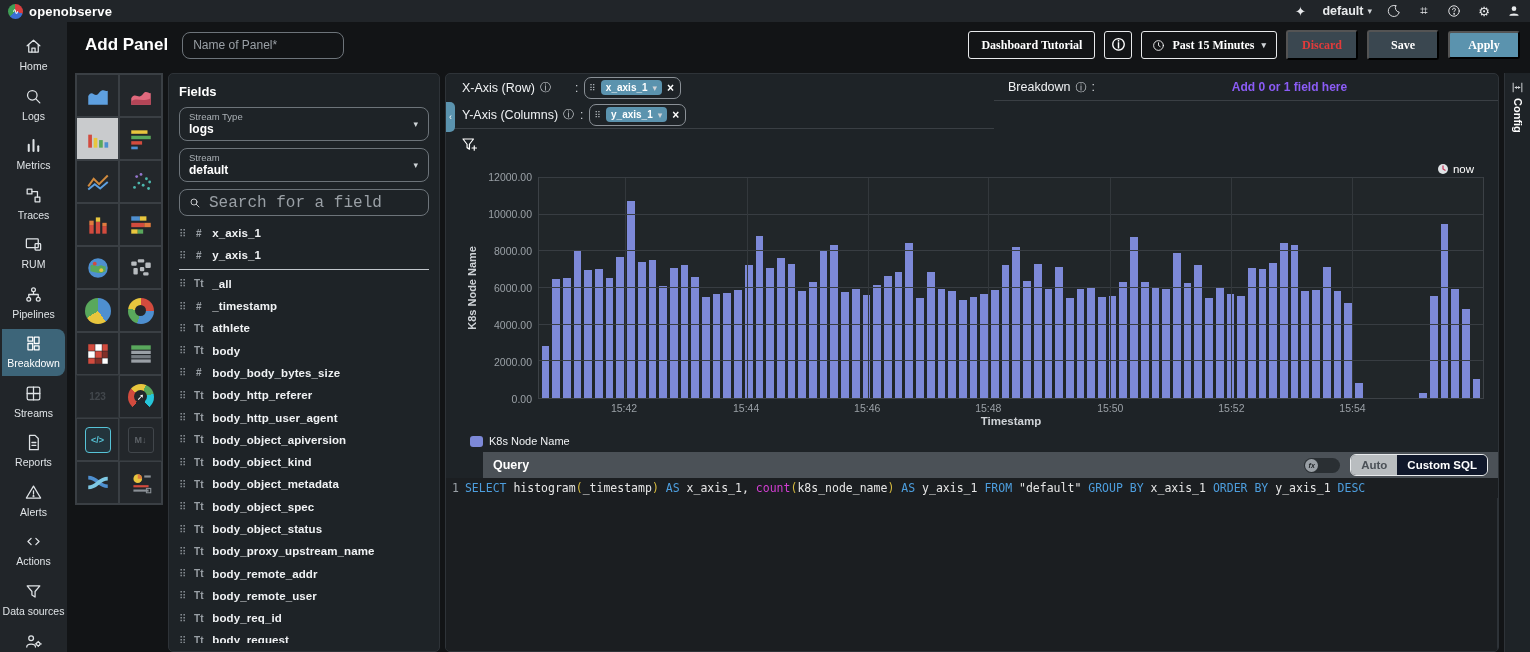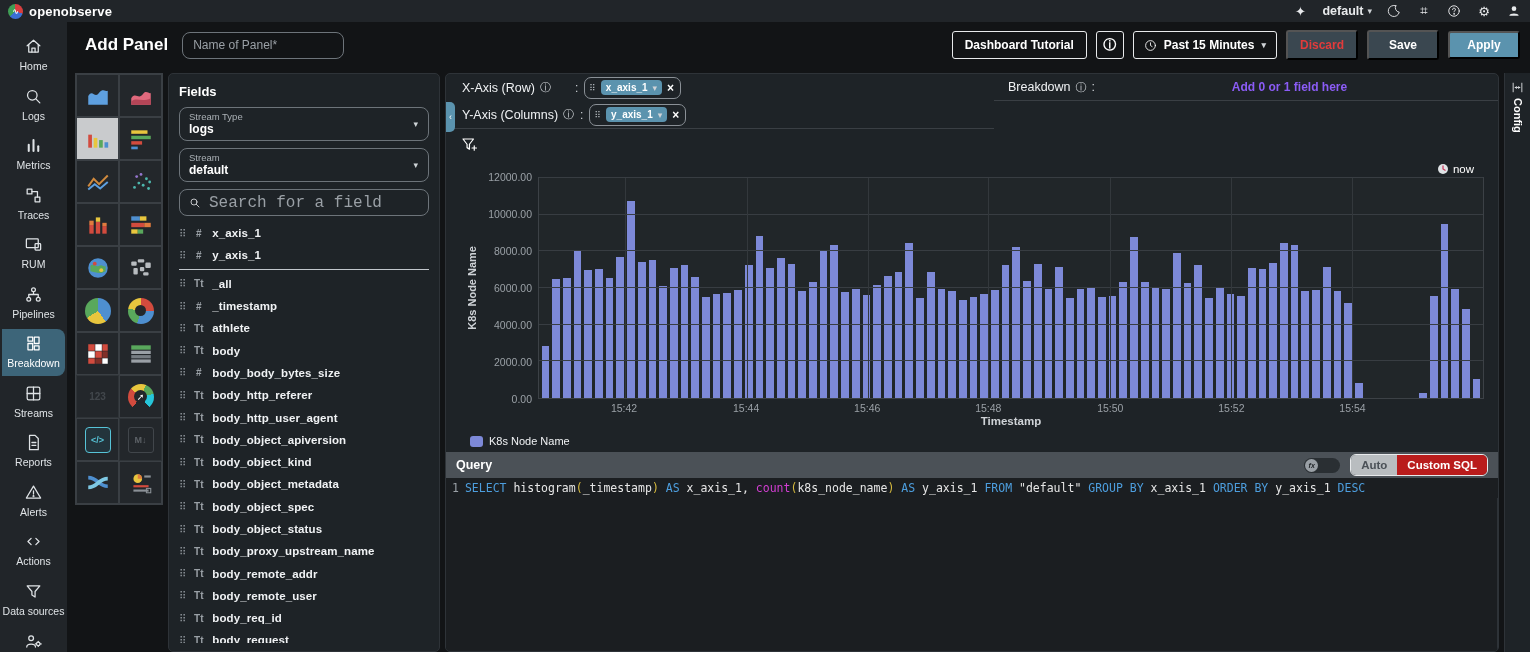--- a/index.html
+++ b/index.html
@@ -24,21 +24,21 @@
   .side-item svg { width:19px; height:19px; }
   .side-item .lbl { font-size:10.5px; text-align:center; line-height:1.1; }
   .side-item.active { background:#3d6579; color:#fff; }
 
   .right-col { flex:1; display:flex; flex-direction:column; min-width:0; }
   .toolbar { height:46px; display:flex; align-items:center; padding:0 10px 0 18px; gap:14px; flex:0 0 auto; }
   .page-title { font-size:17px; font-weight:bold; color:#fff; }
   .name-input { width:162px; height:27px; background:transparent; border:1px solid #6d747a; border-radius:8px; color:#e8eaec; padding:0 10px; font-size:12px; font-family:inherit; }
   .name-input::placeholder { color:#9aa0a6; }
   .toolbar-right { margin-left:auto; display:flex; align-items:center; gap:9px; }
-  .btn { border-radius:3px; font-weight:bold; font-size:12px; display:flex; align-items:center; justify-content:center; cursor:pointer; font-family:Liberation Sans, sans-serif; }
+  .btn { border-radius:3px; font-weight:bold; font-size:12px; display:flex; align-items:center; justify-content:center; cursor:pointer; font-family:Liberation Serif, serif; }
   .btn-outline { background:transparent; border:1px solid #e8eaec; color:#fff; height:28px; padding:0 12px; }
   .btn-info { width:28px; height:28px; border:1px solid #e8eaec; background:transparent; color:#fff; font-size:13px; }
   .btn-time { background:transparent; border:1px solid #e8eaec; color:#fff; height:28px; padding:0 10px; gap:7px; }
   .btn-discard { background:#3a4750; color:#e23b3b; height:30px; width:72px; }
   .btn-save { background:#3a4750; color:#fff; height:30px; width:72px; }
   .btn-apply { background:#5b93ae; color:#fff; height:28px; width:72px; }
 
   
   .content { flex:1; display:flex; min-height:0; padding:5px 0 0 8px; gap:5px; }
   .panel { background:#1e2327; border:1px solid #2e3338; border-radius:5px; }
@@ -97,28 +97,28 @@
   .bar-slot { flex:1; display:flex; align-items:flex-end; justify-content:center; height:100%; }
   .bar { width:72%; background:#7d89d8; }
   .x-labels { position:relative; height:16px; margin-left:74px; }
   .x-labels div { position:absolute; transform:translateX(-50%); top:3px; color:#9aa0a6; font-size:10.5px; }
   .x-title { text-align:center; font-weight:bold; color:#cfd3d7; font-size:11.5px; padding-left:74px; height:17px; }
   .legend { display:flex; align-items:center; gap:6px; padding:3px 0 5px 6px; }
   .legend .sw { width:13px; height:11px; border-radius:3px; background:#7d89d8; }
   .legend .lt { font-size:11px; color:#f0f2f4; }
 
   
-  .query-bar { height:26px; background:#4b5157; display:flex; align-items:center; padding:0 10px; gap:10px; flex:0 0 auto; }
+  .query-bar { height:26px; background:#4b5157; display:flex; align-items:center; padding:0 10px; gap:10px; flex:0 0 auto;margin-left:37px; }
   .query-label { font-weight:bold; color:#fff; font-size:12.5px; flex:1; }
   .fx-toggle { width:36px; height:15px; border-radius:8px; background:#2a2f33; position:relative; cursor:pointer; }
   .fx-knob { position:absolute; left:1px; top:1px; width:13px; height:13px; border-radius:50%; background:#9aa0a6; color:#23272b; font-size:7px; font-style:italic; font-weight:bold; display:flex; align-items:center; justify-content:center; }
   .seg { display:flex; border-radius:6px; overflow:hidden; border:1px solid #e8eaec; }
   .seg .opt { height:20px; padding:0 10px; display:flex; align-items:center; font-weight:bold; font-size:11.5px; cursor:pointer; }
   .seg .opt.auto { background:#b9bdc0; color:#4b5157; }
-  .seg .opt.sql { background:#b91c1c; color:#fff; }
+  .seg .opt.sql { background:#0f172a; color:#fff; }
   .sql-line { background:#1b1e21; font-family:"DejaVu Sans Mono","Liberation Mono",monospace; font-size:11.5px; padding:3px 6px; white-space:nowrap; flex:0 0 auto; }
   .sql-line .ln { color:#9aa0a6; margin-right:6px; }
   .tok-kw { color:#4d9ede; } .tok-fn { color:#d23ed2; } .tok-p { color:#d7ba3e; } .tok-id { color:#e6e6e6; }
   .editor-rest { flex:1; background:#1b1e21; border-right:1px solid #2e3338; }
 
   
   .config-strip { width:26px; flex:0 0 auto; background:#1e2327; border-left:1px solid #2e3338; display:flex; flex-direction:column; align-items:center; padding-top:8px; gap:4px; }
   .config-strip .cfg-label { writing-mode:vertical-rl; font-weight:bold; color:#fff; font-size:11px; }
   svg.icn { fill:none; stroke:currentColor; stroke-width:1.6; stroke-linecap:round; stroke-linejoin:round; }
 </style>

